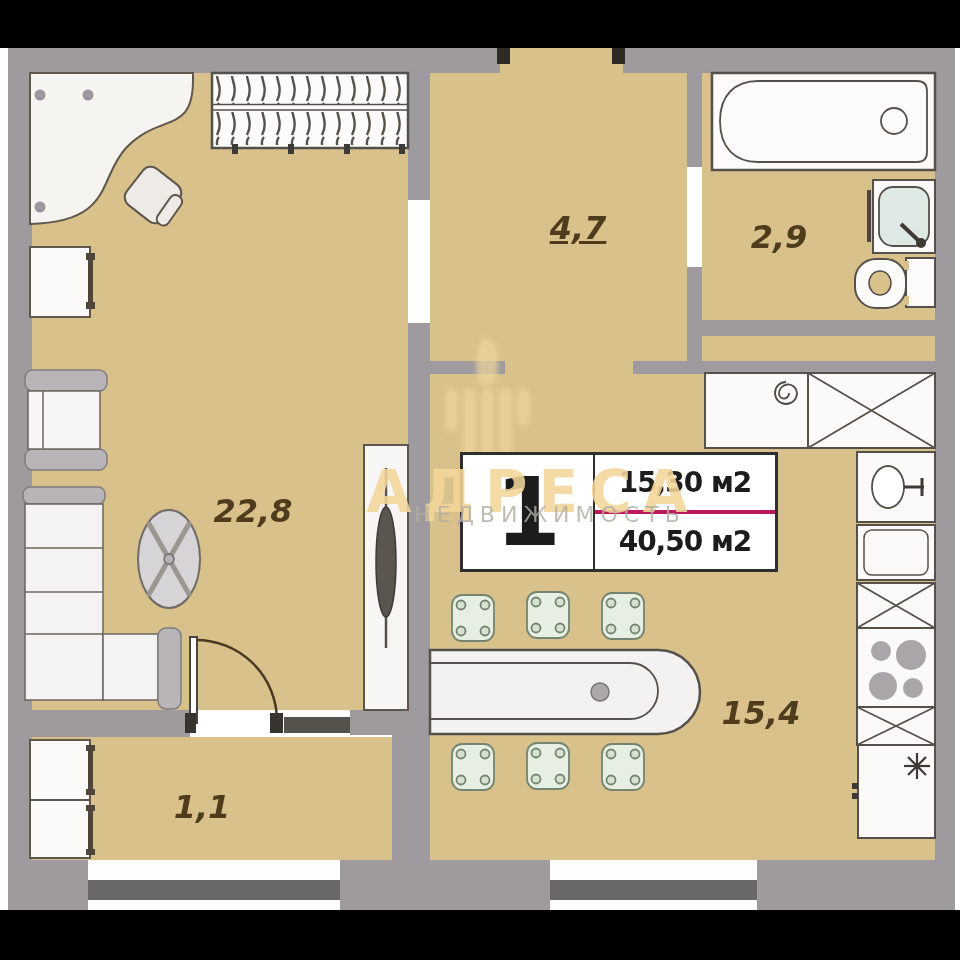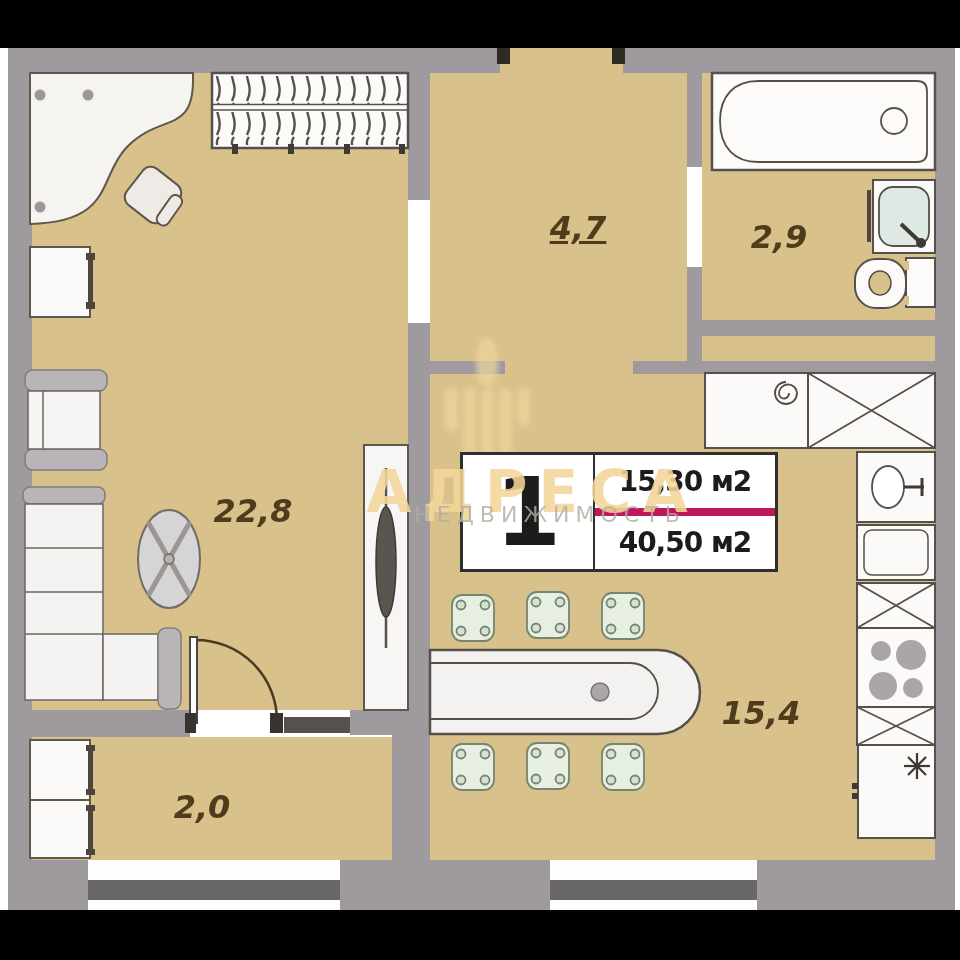--- a/index.html
+++ b/index.html
@@ -27,21 +27,21 @@
   }
   #info-unit{
     width:130px;display:flex;align-items:center;justify-content:center;
     font-size:95px;font-weight:700;line-height:1;border-right:2px solid #2f2f2f;
   }
   #info-values{flex:1;display:flex;flex-direction:column;}
   .info-row{
     flex:1;display:flex;align-items:center;justify-content:center;
     font-size:28px;font-weight:700;letter-spacing:-1px;white-space:nowrap;
   }
-  .info-row + .info-row{border-top:8px solid #be185d;}
+  .info-row + .info-row{border-top:4px solid #be185d;}
   #wm-title{
     left:365px;top:458px;width:335px;text-align:center;z-index:7;
     font-size:58px;font-weight:700;letter-spacing:11px;
     color:rgba(242,214,152,0.88);white-space:nowrap;
   }
   #wm-sub{
     left:395px;top:502px;width:310px;text-align:center;z-index:7;
     font-size:22px;font-weight:500;letter-spacing:6px;
     color:rgba(178,173,164,0.82);white-space:nowrap;
   }
@@ -296,21 +296,21 @@
       <rect x="906" y="258" width="29" height="49" fill="#fcfbfa" stroke="#55504a" stroke-width="2"></rect>
       <rect x="905" y="261" width="4" height="9" fill="#d9c18b"></rect>
       <rect x="905" y="296" width="4" height="9" fill="#d9c18b"></rect>
     </g>
   </svg>
 
   <div class="abs room-label" style="left:578px;top:228px;text-decoration:underline;">4,7</div>
   <div class="abs room-label" style="left:779px;top:237px;">2,9</div>
   <div class="abs room-label" style="left:253px;top:511px;">22,8</div>
   <div class="abs room-label" style="left:761px;top:713px;font-style:italic;">15,4</div>
-  <div class="abs room-label" style="left:202px;top:807px;">2,0</div>
+  <div class="abs room-label" style="left:202px;top:807px;">1,1</div>
 
   <div class="abs" id="info-box">
     <div id="info-unit">1</div>
     <div id="info-values">
       <div class="info-row">15,30 м2</div>
       <div class="info-row">40,50 м2</div>
     </div>
   </div>
 
   <div class="abs" id="wm-logo">

